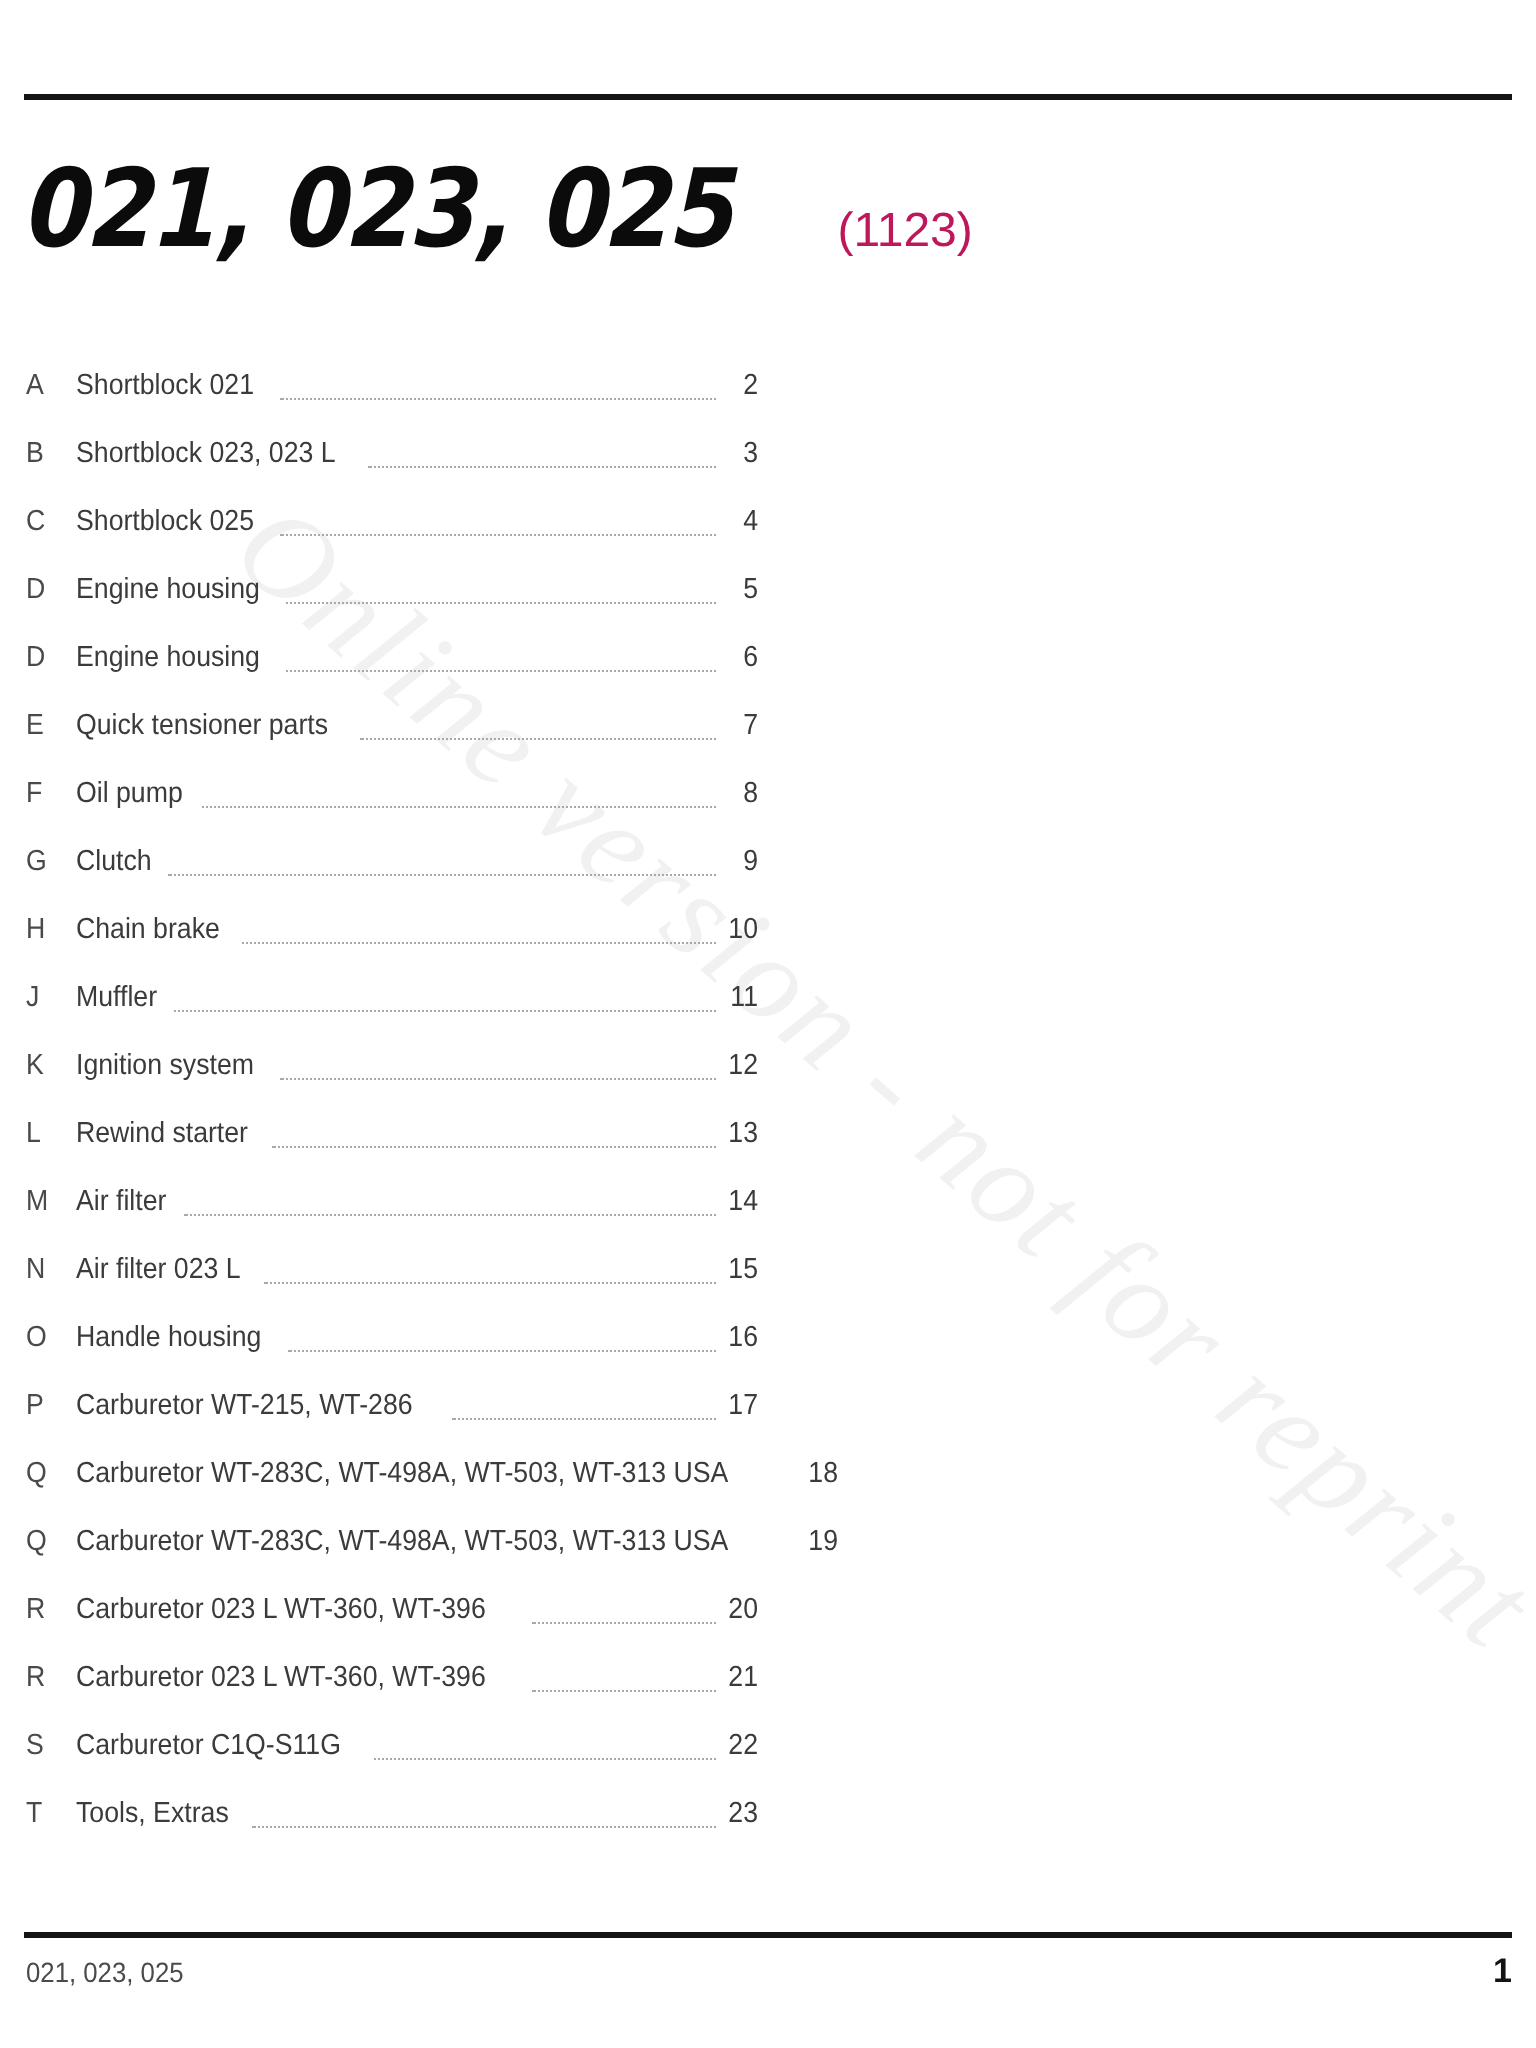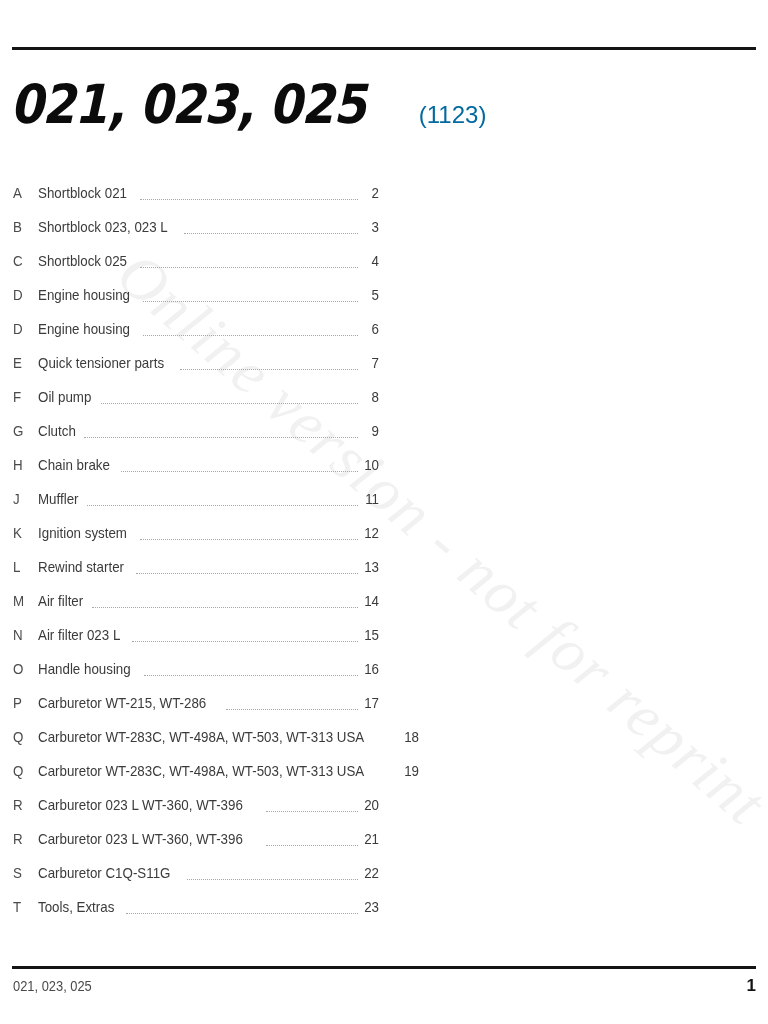--- a/index.html
+++ b/index.html
@@ -72,21 +72,21 @@
     letter-spacing: -1px;
     color: #0b0b0b;
     transform: scaleX(0.88) skewX(-3deg);
     transform-origin: left bottom;
   }
   .title-code {
     font-family: "Liberation Sans", sans-serif;
     font-weight: 400;
     font-size: 24px;
     line-height: 24px;
-    color: #0369a1;
+    color: #be185d;
     margin-left: 2px;
   }
 
   
   .toc {
     position: absolute;
     left: 13px;
     top: 168px;
     width: 366px;
     z-index: 2;

